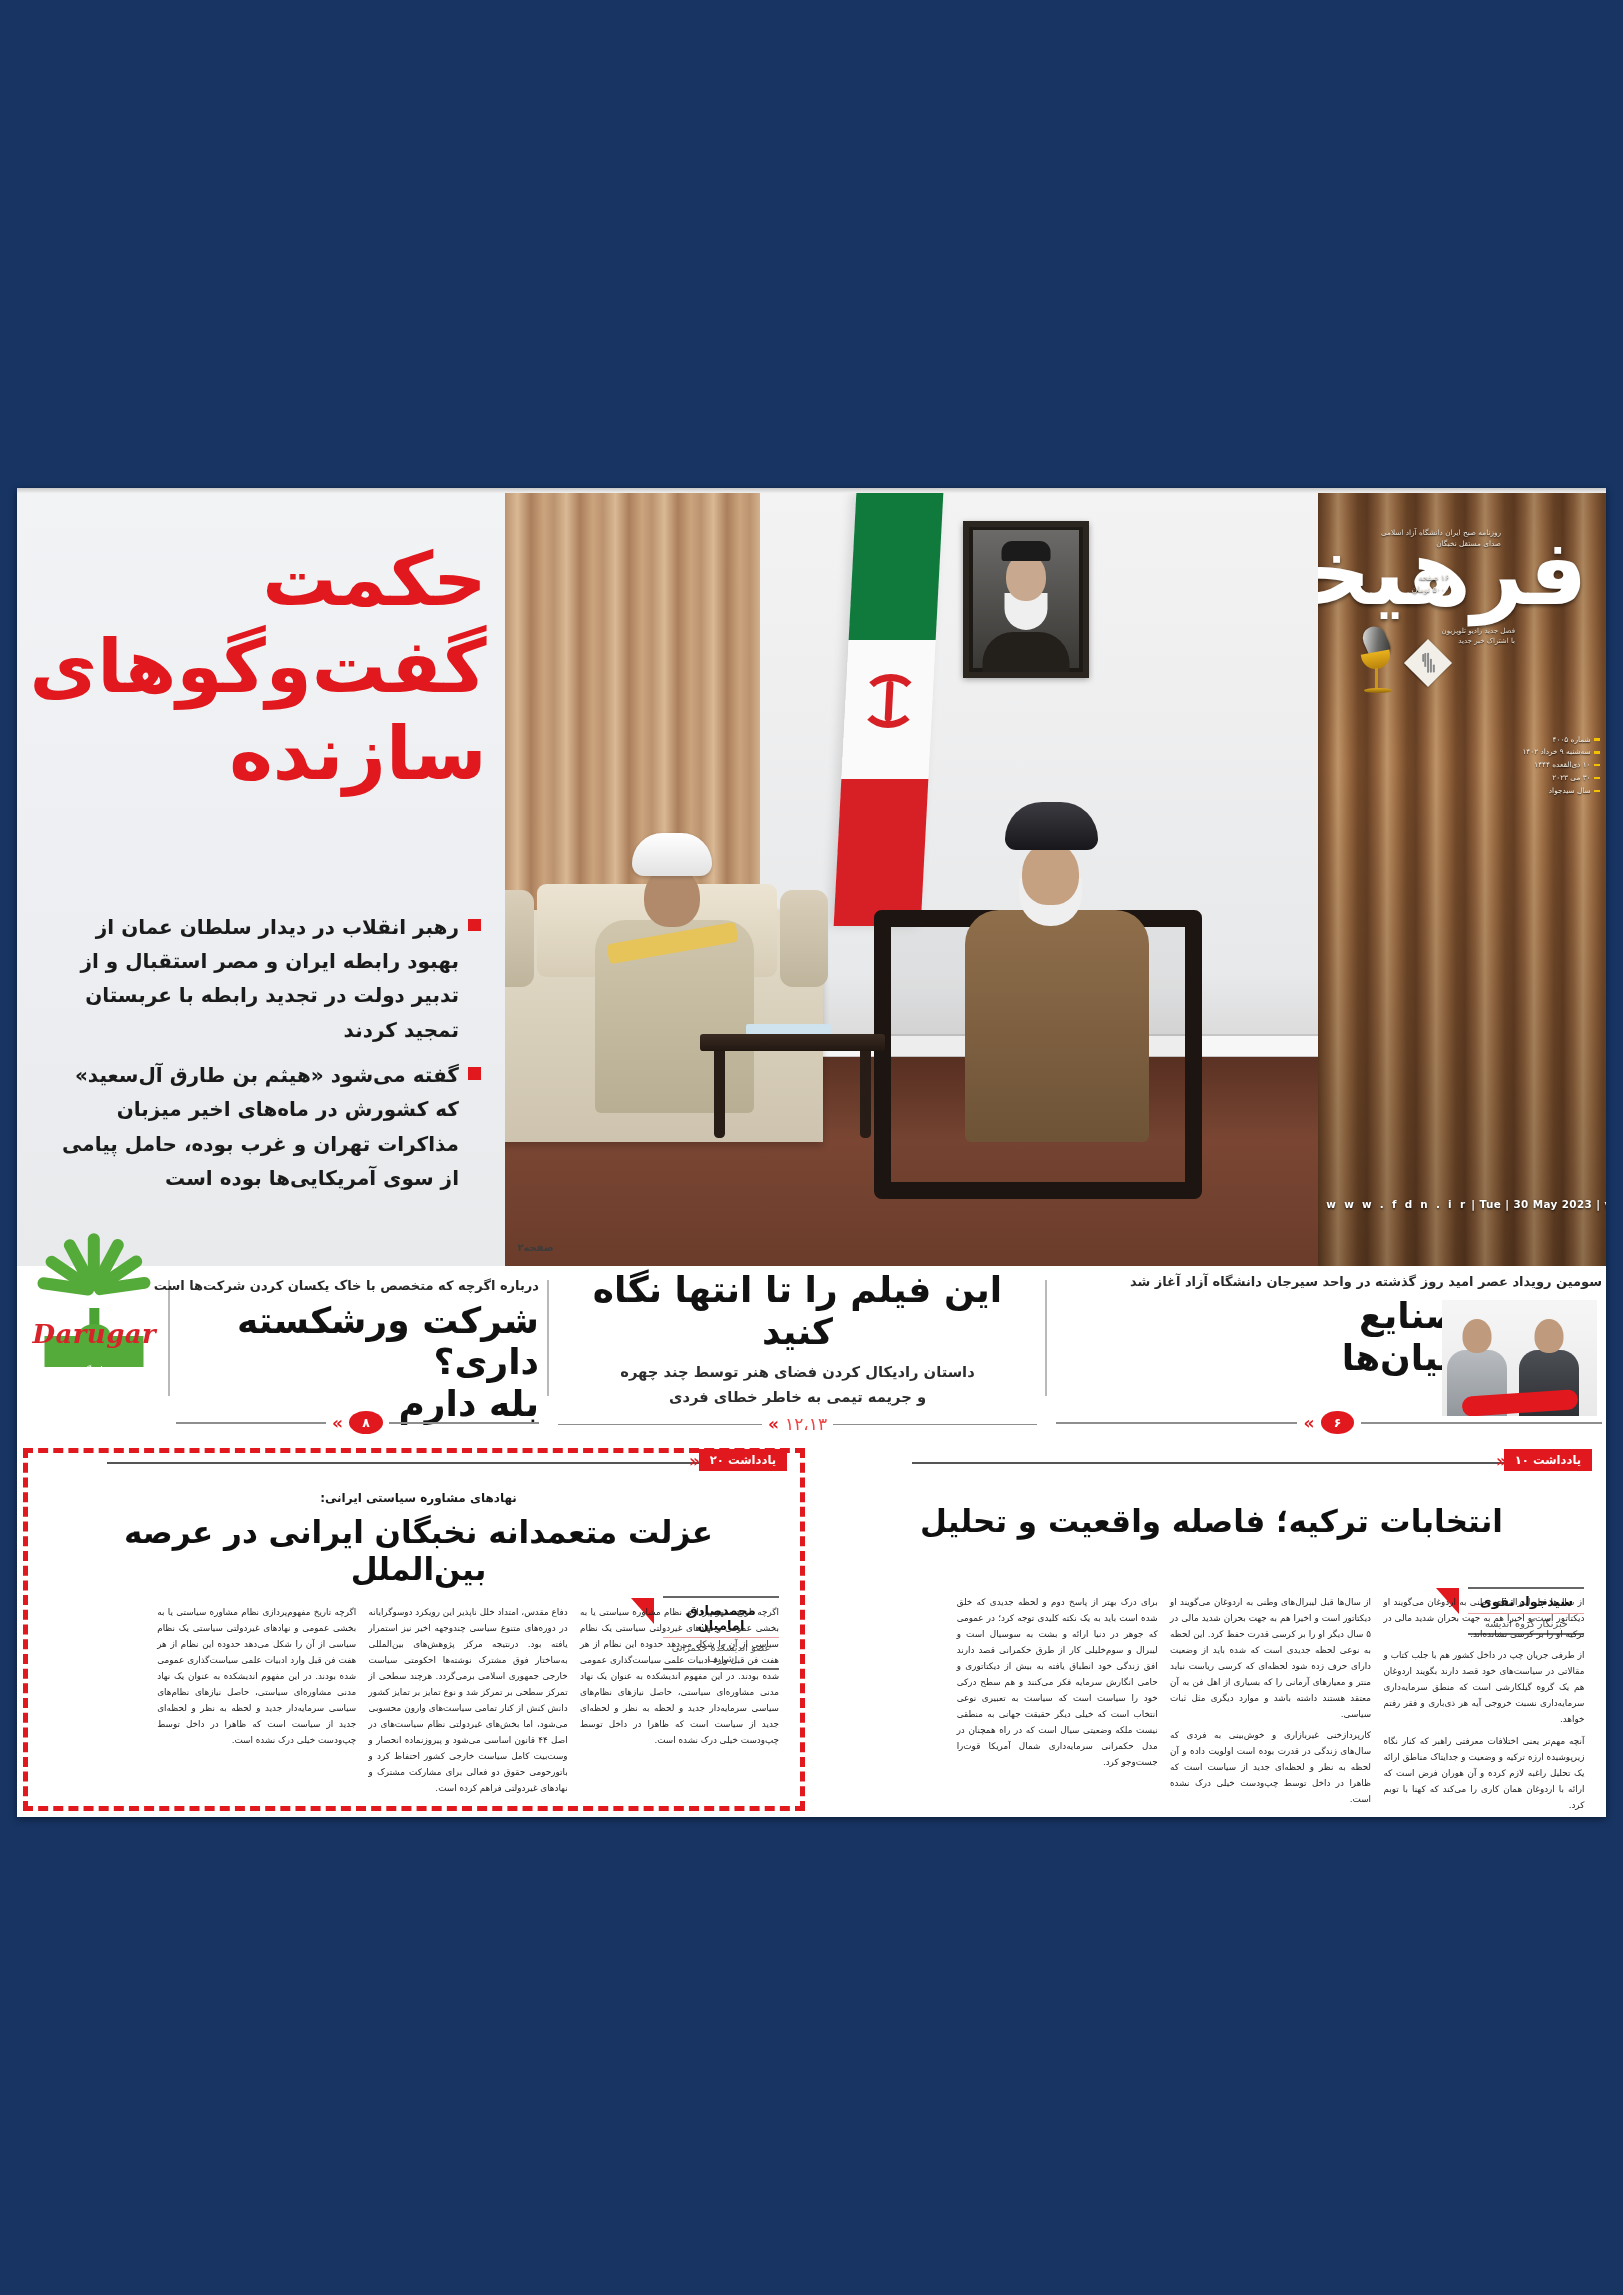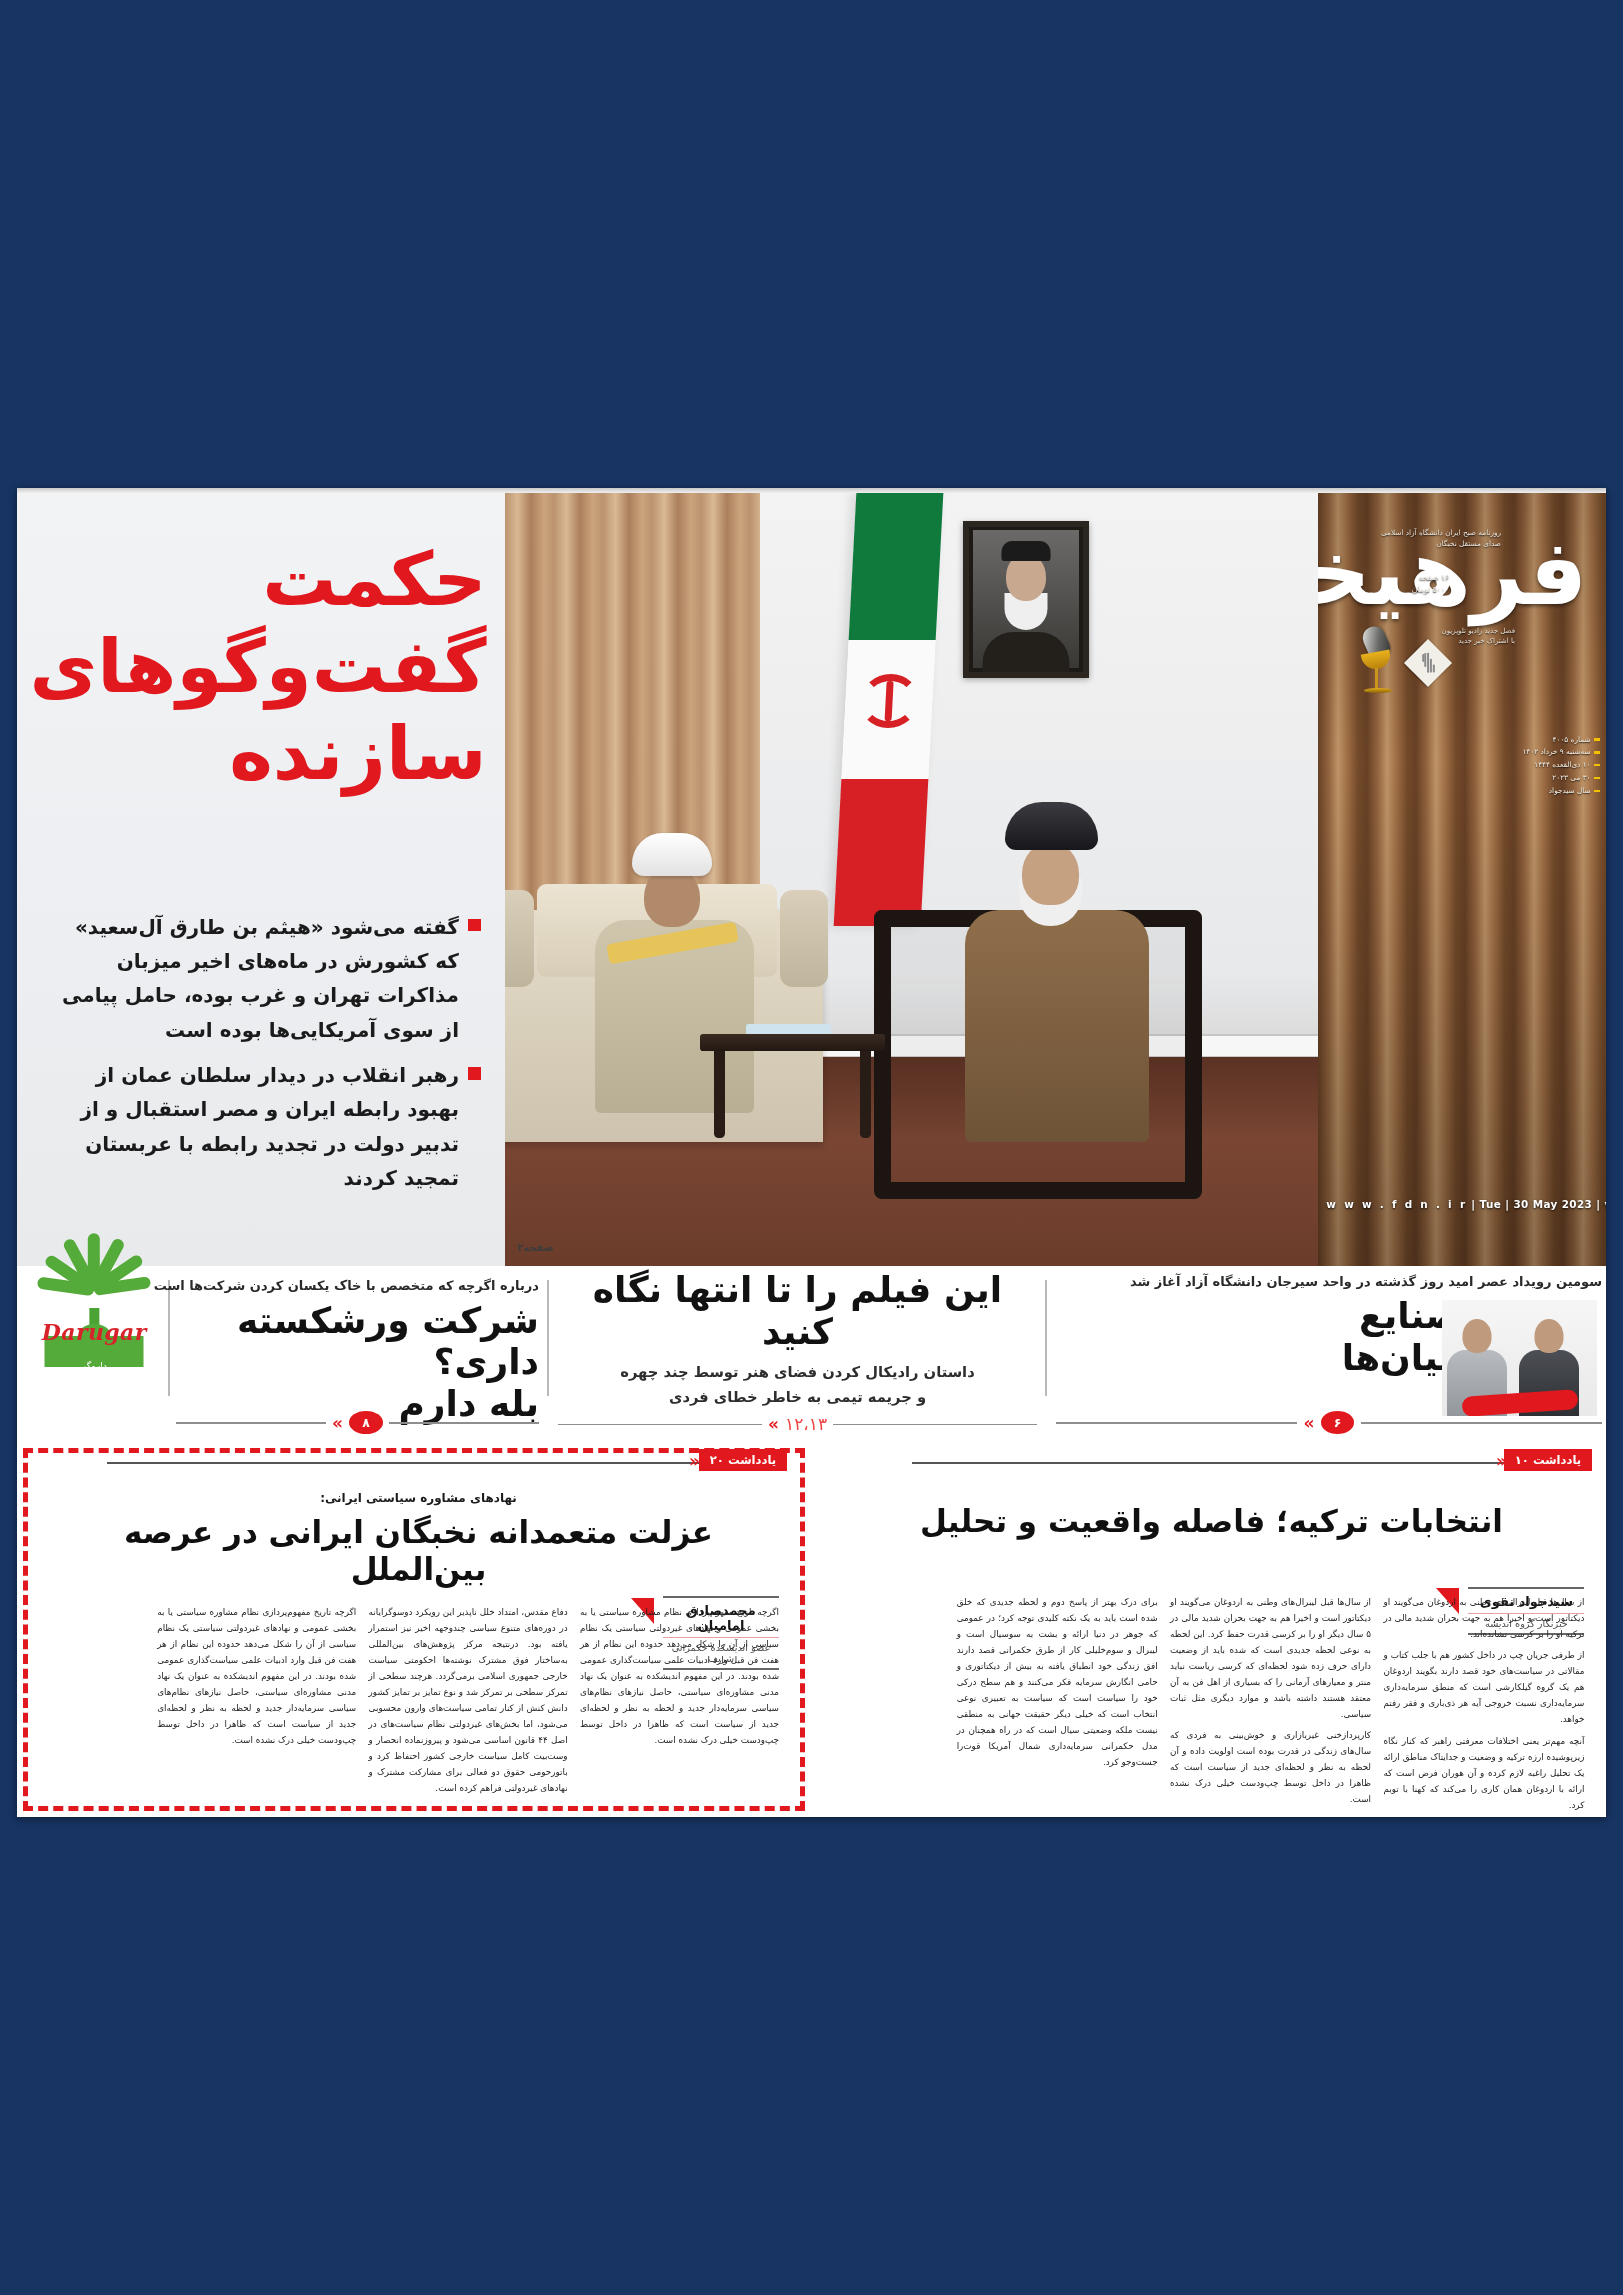--- a/index.html
+++ b/index.html
@@ -176,21 +176,21 @@
 
   .t-ad{position:absolute;left:10.8px;top:10.8px;width:133px;height:138px;text-align:center;}
   .palm{position:relative;width:116px;height:87px;margin:3.1px auto 0;}
   .palm .frond{position:absolute;left:50%;top:4.6px;width:57px;height:12.4px;border-radius:7px;
     background:#55ab3a;transform-origin:0 50%;}
   .palm .trunk{position:absolute;left:50%;top:28px;transform:translateX(-50%);width:9.3px;height:34px;background:#4aa334;}
   .palm .pot{position:absolute;left:50%;bottom:0;transform:translateX(-50%);width:99px;height:31px;background:#55ab3a;}
   .palm .pot:after{content:"";position:absolute;left:50%;top:-12.4px;transform:translateX(-50%);
     width:31px;height:20px;border-radius:50% 50% 30% 30%;background:#55ab3a;}
   .ad-word{font-family:"DejaVu Serif","Liberation Serif",serif;font-style:italic;font-weight:bold;
-    font-size:22px;color:#d8232a;margin-top:-48px;position:relative;z-index:3;letter-spacing:0.4px;}
+    font-size:26px;color:#d8232a;margin-top:-48px;position:relative;z-index:3;letter-spacing:0.4px;}
   .ad-fa{font-size:9.3px;color:#ffffff;position:relative;z-index:3;margin-top:15.5px;direction:rtl;}
 
   .pagemark{position:absolute;bottom:4.6px;display:flex;align-items:center;gap:6.2px;direction:ltr;}
   .pagemark .line{height:1.5px;background:#8e8e8e;}
   .pagemark .chev{color:#e1181d;font-size:17px;font-weight:bold;}
   .pagemark .num{background:#e1181d;color:#fff;border-radius:50%;min-width:23px;height:23px;
     display:flex;align-items:center;justify-content:center;font-size:12.4px;font-weight:bold;padding:0 5.4px;}
   .pagemark .numflat{color:#ef4444;font-size:17px;font-weight:normal;}
 
   .t-photo{position:absolute;width:155px;height:116px;overflow:hidden;}
@@ -320,22 +320,22 @@
       <div class="ph-caption">صفحه۲</div>
     </div>
 
     <div class="headpanel">
       <div class="headline">
         <span>حکمت</span>
         <span>گفت‌وگوهای</span>
         <span>سازنده</span>
       </div>
       <div class="bullets">
+        <div class="bullet">رهبر انقلاب در دیدار سلطان عمان از بهبود رابطه ایران و مصر استقبال و از تدبیر دولت در تجدید رابطه با عربستان تمجید کردند</div>
         <div class="bullet">گفته می‌شود «هیثم بن طارق آل‌سعید» که کشورش در ماه‌های اخیر میزبان مذاکرات تهران و غرب بوده، حامل پیامی از سوی آمریکایی‌ها بوده است</div>
-        <div class="bullet">رهبر انقلاب در دیدار سلطان عمان از بهبود رابطه ایران و مصر استقبال و از تدبیر دولت در تجدید رابطه با عربستان تمجید کردند</div>
       </div>
     </div>
   </div>
 
   <div class="teasers">
 
     <div class="t-ad">
       <div class="palm">
         <div class="frond" style="transform:rotate(188deg)"></div>
         <div class="frond" style="transform:rotate(214deg)"></div>

